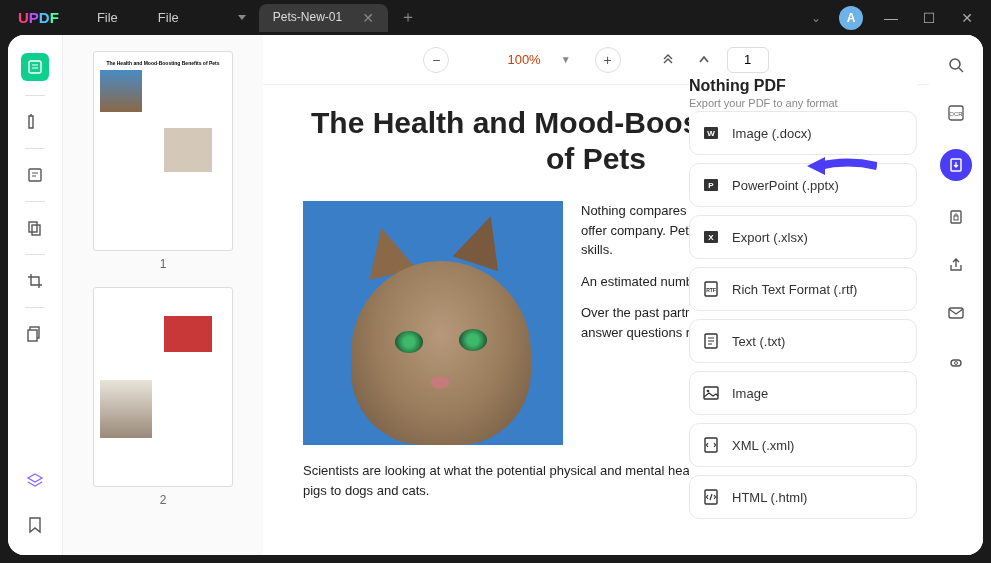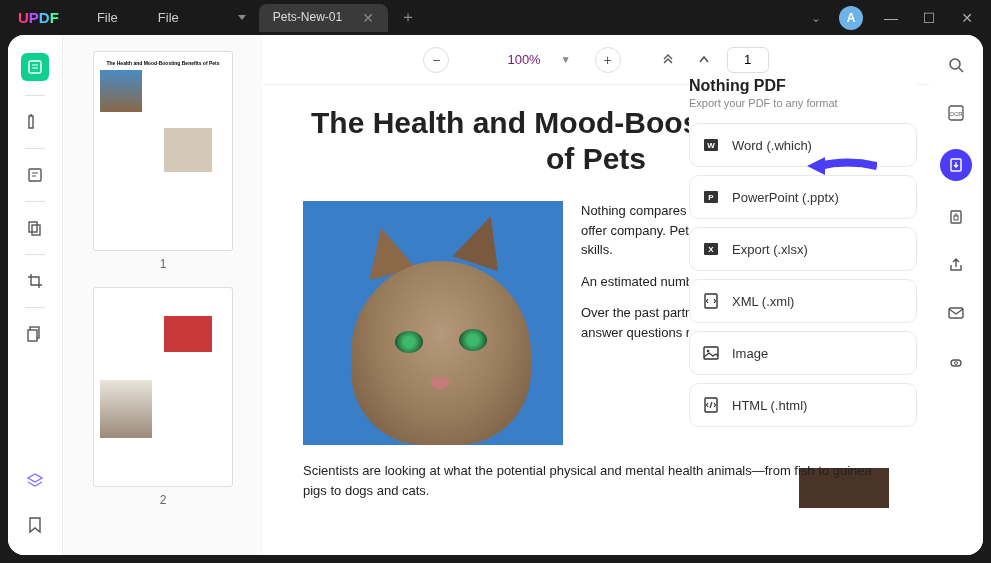--- a/index.html
+++ b/index.html
@@ -30,21 +30,21 @@
 .thumbs { width: 200px; background: #fafafa; padding: 16px 18px; overflow-y: auto; }
 .thumb-page { margin-bottom: 16px; }
 .thumb-img { width: 140px; height: 200px; background: #fff; border: 1px solid #ddd; border-radius: 3px; margin: 0 auto; position: relative; overflow: hidden; padding: 8px; }
 .thumb-title { font-size: 5px; font-weight: 700; text-align: center; margin-bottom: 3px; line-height: 1.2; }
 .lines-block { background: repeating-linear-gradient(to bottom, #999 0, #999 0.5px, transparent 0.5px, transparent 2px); }
 .thumb-num { text-align: center; font-size: 12px; color: #666; margin-top: 6px; }
 .thumb-photo { position: absolute; background: #4a8bc4; }
 .doc-area { flex: 1; background: #fff; display: flex; flex-direction: column; position: relative; }
 .doc-toolbar { height: 50px; display: flex; align-items: center; justify-content: center; gap: 14px; border-bottom: 1px solid #f0f0f0; padding: 0 20px; }
 .tb-btn { width: 26px; height: 26px; display: flex; align-items: center; justify-content: center; cursor: pointer; color: #555; border: 1px solid #ddd; border-radius: 50%; font-size: 14px; }
-.zoom-text { font-size: 13px; color: #701a75; padding: 0 6px; margin-left: 38px; }
+.zoom-text { font-size: 13px; color: #c2410c; padding: 0 6px; margin-left: 38px; }
 .zoom-drop { color: #888; font-size: 10px; padding-right: 10px; }
 .page-nav { display: flex; align-items: center; gap: 10px; margin-left: 20px; }
 .page-input { width: 42px; height: 26px; border: 1px solid #ddd; border-radius: 6px; text-align: center; font-size: 13px; }
 .doc-content { flex: 1; overflow: auto; padding: 20px 40px; }
 .doc-title { font-size: 30px; font-weight: 700; text-align: center; color: #222; line-height: 1.2; margin-bottom: 24px; }
 .doc-body { display: flex; gap: 18px; }
 .doc-imgbox { width: 260px; height: 244px; background: linear-gradient(to bottom, #3b7ec8 0%, #3b7ec8 100%); position: relative; flex-shrink: 0; }
 .cat-ear1 { position: absolute; left: 60px; top: 26px; width: 0; height: 0; border-left: 24px solid transparent; border-right: 24px solid transparent; border-bottom: 48px solid #8a6848; transform: rotate(-14deg); }
 .cat-ear2 { position: absolute; left: 156px; top: 14px; width: 0; height: 0; border-left: 24px solid transparent; border-right: 24px solid transparent; border-bottom: 50px solid #7a5a3f; transform: rotate(18deg); }
 .cat-head { position: absolute; left: 48px; top: 60px; width: 180px; height: 184px; background: radial-gradient(ellipse at 50% 40%, #b5997a 0%, #9a7d5c 50%, #6e5640 100%); border-radius: 50% 50% 40% 40%; }
@@ -52,21 +52,21 @@
 .cat-eye.left { left: 44px; top: 70px; }
 .cat-eye.right { left: 108px; top: 68px; }
 .cat-nose { position: absolute; left: 80px; top: 116px; width: 18px; height: 12px; background: #c67a7a; border-radius: 40% 40% 60% 60%; }
 .doc-text { font-size: 13px; line-height: 1.5; color: #222; }
 .doc-para { margin-bottom: 12px; }
 .doc-below { font-size: 13px; line-height: 1.5; color: #222; margin-top: 16px; }
 .doc-h2 { font-size: 22px; font-weight: 700; margin-top: 24px; margin-bottom: 10px; color: #222; }
 .brown-box { width: 90px; height: 40px; background: #4a3428; float: right; margin-top: -32px; }
 .export-panel { position: absolute; top: 42px; right: 66px; width: 228px; background: #fff; z-index: 50; }
 .export-title { font-size: 16px; font-weight: 700; color: #222; padding: 0 0 2px 0; }
-.export-sub { font-size: 11px; color: #888; margin-bottom: 14px; }
+.export-sub { font-size: 11px; color: #888; margin-bottom: 2px; }
 .export-item { display: flex; align-items: center; gap: 12px; padding: 12px 12px; border: 1px solid #e8e8e8; border-radius: 10px; margin-bottom: 8px; cursor: pointer; font-size: 13px; color: #333; background: #fff; }
 .ex-icon { width: 18px; height: 18px; display: flex; align-items: center; justify-content: center; flex-shrink: 0; }
 .right-tools { width: 54px; background: #fff; display: flex; flex-direction: column; align-items: center; padding-top: 18px; gap: 24px; }
 .right-tools .tool-icon.hl { background: #4a3df5; color: #fff; border-radius: 50%; width: 32px; height: 32px; }
 .annot-arrow { position: absolute; top: 116px; right: 106px; z-index: 60; }
 svg { display: block; }
 </style>
 </head>
 <body>
 
@@ -271,21 +271,21 @@
   <div class="export-panel">
     <div class="export-title">Nothing PDF</div>
     <div class="export-sub">Export your PDF to any format</div>
     <div class="export-item">
         <span class="ex-icon">
           <svg width="18" height="18" viewBox="0 0 18 18">
             <rect x="2" y="3" width="14" height="12" rx="1" fill="#333"></rect>
             <text x="9" y="12" font-size="8" text-anchor="middle" fill="#fff" font-weight="700">W</text>
           </svg>
         </span>
-        <span>Word (.which)</span>
+        <span>Image (.docx)</span>
       </div>
     <div class="export-item">
         <span class="ex-icon">
           <svg width="18" height="18" viewBox="0 0 18 18">
             <rect x="2" y="3" width="14" height="12" rx="1" fill="#333"></rect>
             <text x="9" y="12" font-size="8" text-anchor="middle" fill="#fff" font-weight="700">P</text>
           </svg>
         </span>
         <span>PowerPoint (.pptx)</span>
       </div>
@@ -295,34 +295,54 @@
             <rect x="2" y="3" width="14" height="12" rx="1" fill="#333"></rect>
             <text x="9" y="12" font-size="8" text-anchor="middle" fill="#fff" font-weight="700">X</text>
           </svg>
         </span>
         <span>Export (.xlsx)</span>
       </div>
     <div class="export-item">
         <span class="ex-icon">
           <svg width="18" height="18" viewBox="0 0 18 18">
             <rect x="3" y="2" width="12" height="14" rx="1" fill="none" stroke="#333" stroke-width="1.4"></rect>
-            <path d="M6 7 L4.5 9 L6 11 M12 7 L13.5 9 L12 11" fill="none" stroke="#333" stroke-width="1.2"></path>
-          </svg>
-        </span>
-        <span>XML (.xml)</span>
+            <text x="9" y="12" font-size="5" text-anchor="middle" fill="#333" font-weight="700">RTF</text>
+          </svg>
+        </span>
+        <span>Rich Text Format (.rtf)</span>
+      </div>
+    <div class="export-item">
+        <span class="ex-icon">
+          <svg width="18" height="18" viewBox="0 0 18 18">
+            <rect x="3" y="2" width="12" height="14" rx="1" fill="none" stroke="#333" stroke-width="1.4"></rect>
+            <line x1="6" y1="6" x2="12" y2="6" stroke="#333"></line>
+            <line x1="6" y1="9" x2="12" y2="9" stroke="#333"></line>
+            <line x1="6" y1="12" x2="10" y2="12" stroke="#333"></line>
+          </svg>
+        </span>
+        <span>Text (.txt)</span>
       </div>
     <div class="export-item">
         <span class="ex-icon">
           <svg width="18" height="18" viewBox="0 0 18 18">
             <rect x="2" y="3" width="14" height="12" rx="1" fill="none" stroke="#333" stroke-width="1.4"></rect>
             <circle cx="6" cy="7" r="1.3" fill="#333"></circle>
             <path d="M2 13 L7 9 L11 12 L14 10 L16 12" fill="none" stroke="#333" stroke-width="1.2"></path>
           </svg>
         </span>
         <span>Image</span>
+      </div>
+    <div class="export-item">
+        <span class="ex-icon">
+          <svg width="18" height="18" viewBox="0 0 18 18">
+            <rect x="3" y="2" width="12" height="14" rx="1" fill="none" stroke="#333" stroke-width="1.4"></rect>
+            <path d="M6 7 L4.5 9 L6 11 M12 7 L13.5 9 L12 11" fill="none" stroke="#333" stroke-width="1.2"></path>
+          </svg>
+        </span>
+        <span>XML (.xml)</span>
       </div>
     <div class="export-item">
         <span class="ex-icon">
           <svg width="18" height="18" viewBox="0 0 18 18">
             <rect x="3" y="2" width="12" height="14" rx="1" fill="none" stroke="#333" stroke-width="1.4"></rect>
             <path d="M6 7 L4.5 9 L6 11 M12 7 L13.5 9 L12 11 M10 6 L8 12" fill="none" stroke="#333" stroke-width="1.2"></path>
           </svg>
         </span>
         <span>HTML (.html)</span>
       </div>

